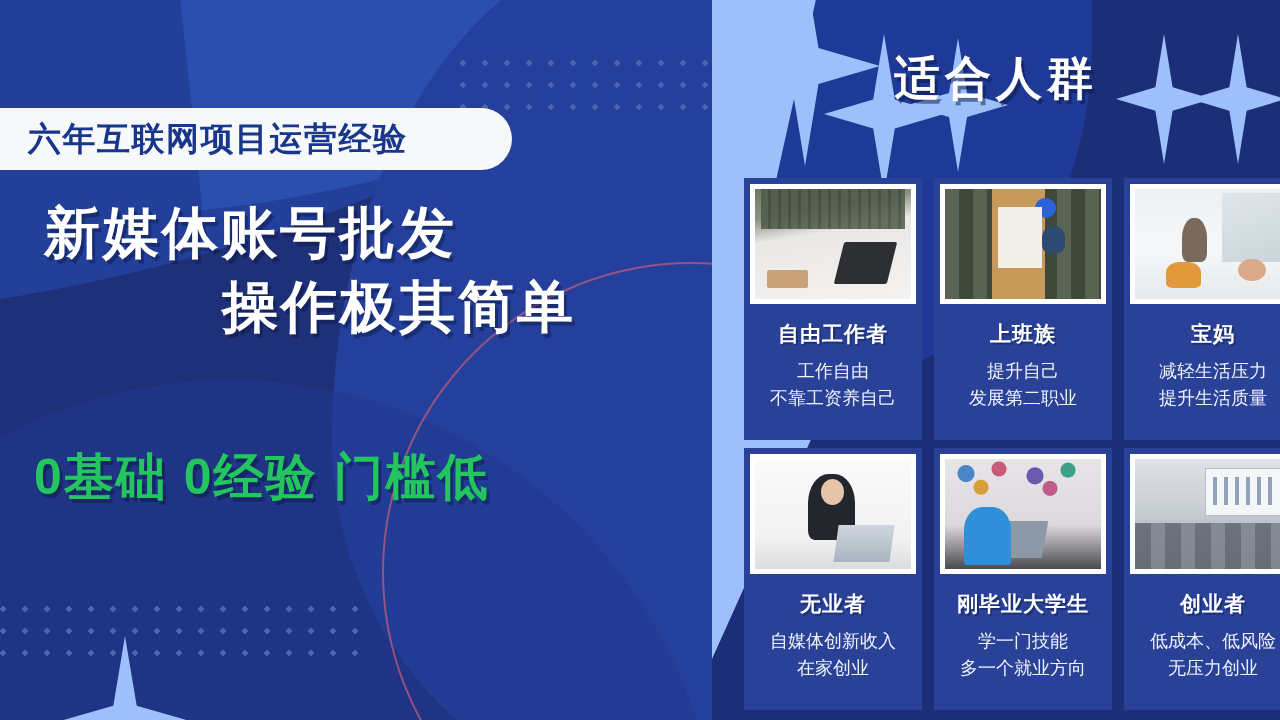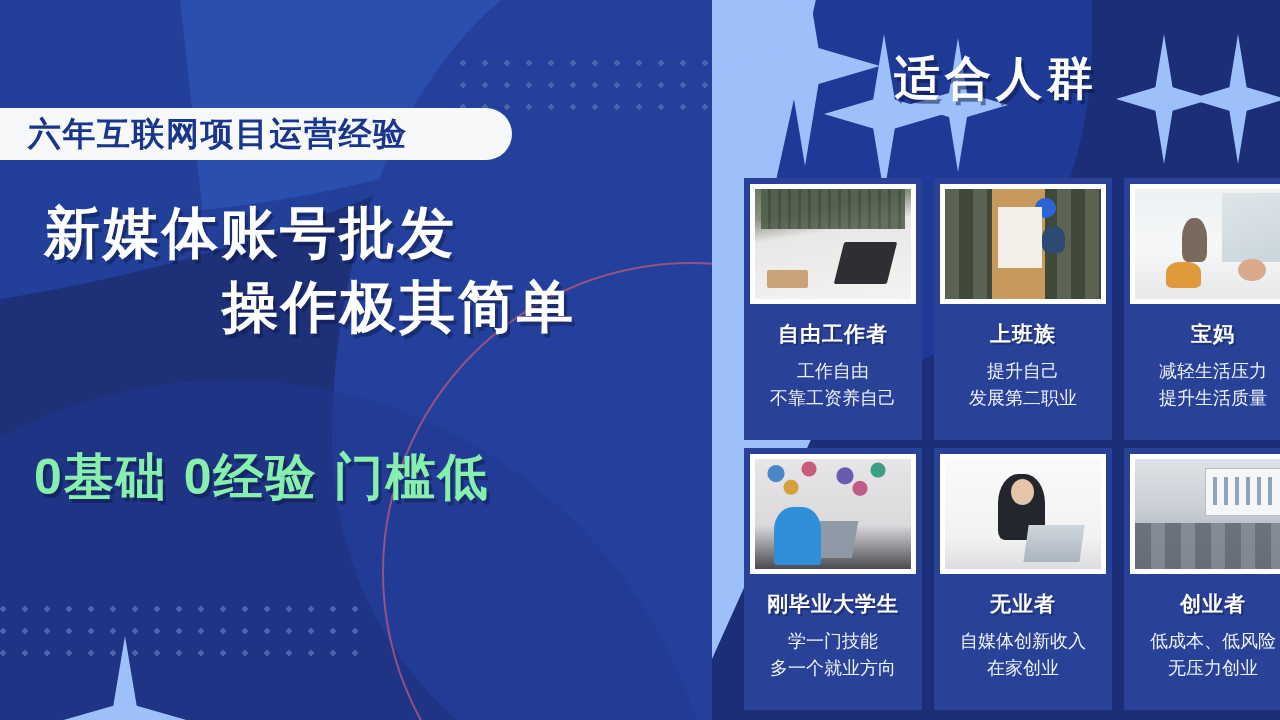--- a/index.html
+++ b/index.html
@@ -45,41 +45,41 @@
   .dots-top { left:452px; top:52px; width:280px; height:68px; }
   .dots-bot { left:-8px; top:598px; width:380px; height:68px; }
 
   .star {
     position:absolute; background:#9dc0fb;
     clip-path: polygon(50% 0%, 59% 41%, 100% 50%, 59% 59%, 50% 100%, 41% 59%, 0% 50%, 41% 41%);
   }
   .lp-star { left:60px; top:636px; width:130px; height:170px; }
 
   .badge {
-    position:absolute; left:0; top:108px; height:52px; width:512px;
+    position:absolute; left:0; top:108px; height:62px; width:512px;
     background:#f7f8fa; border-radius:0 34px 34px 0;
     display:flex; align-items:center; padding-left:28px;
   }
   .badge-text {
     font-size:33px; font-weight:bold; color:#18368c; letter-spacing:1.5px;
     white-space:nowrap;
   }
 
   .headline { position:absolute; left:0; top:196px; width:720px; }
   .hl-line {
     font-size:56px; font-weight:bold; color:#ffffff; letter-spacing:3px;
     white-space:nowrap; line-height:1.32;
     text-shadow:3px 4px 0 rgba(10,22,64,.45);
   }
   .hl-1 { padding-left:44px; }
   .hl-2 { padding-left:222px; }
 
   .subline {
     position:absolute; left:34px; top:444px;
-    font-size:50px; font-weight:bold; color:#86efac; letter-spacing:2px;
+    font-size:50px; font-weight:bold; color:#22c55e; letter-spacing:2px;
     white-space:nowrap;
     text-shadow:3px 4px 0 rgba(10,22,64,.45);
   }
 
   
   .right-panel {
     position:relative; width:568px; height:720px;
     background:#1c2e78; overflow:hidden; flex:0 0 568px;
   }
   .rp-edge {
@@ -267,50 +267,50 @@
         <div class="card-title">宝妈</div>
         <div class="card-desc">
           <div>减轻生活压力</div>
           <div>提升生活质量</div>
         </div>
       </div>
 
       <div class="card">
         <div class="card-photo">
           <div class="photo-inner">
+              <div class="ph p5">
+                <div class="p5b"></div>
+              </div>
+            </div>
+        </div>
+        <div class="card-title">无业者</div>
+        <div class="card-desc">
+          <div>自媒体创新收入</div>
+          <div>在家创业</div>
+        </div>
+      </div>
+
+      <div class="card">
+        <div class="card-photo">
+          <div class="photo-inner">
               <div class="ph p4">
                 <div class="p4b"></div>
               </div>
             </div>
         </div>
         <div class="card-title">刚毕业大学生</div>
         <div class="card-desc">
           <div>学一门技能</div>
           <div>多一个就业方向</div>
         </div>
       </div>
 
       <div class="card">
         <div class="card-photo">
           <div class="photo-inner">
-              <div class="ph p5">
-                <div class="p5b"></div>
-              </div>
-            </div>
-        </div>
-        <div class="card-title">无业者</div>
-        <div class="card-desc">
-          <div>自媒体创新收入</div>
-          <div>在家创业</div>
-        </div>
-      </div>
-
-      <div class="card">
-        <div class="card-photo">
-          <div class="photo-inner">
               <div class="ph p6">
                 <div class="p6b"></div>
               </div>
             </div>
         </div>
         <div class="card-title">创业者</div>
         <div class="card-desc">
           <div>低成本、低风险</div>
           <div>无压力创业</div>
         </div>

